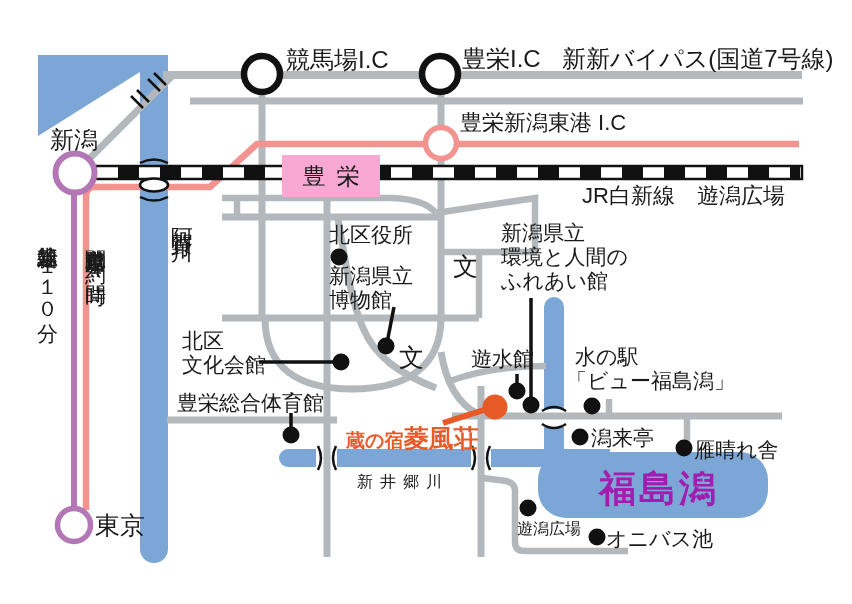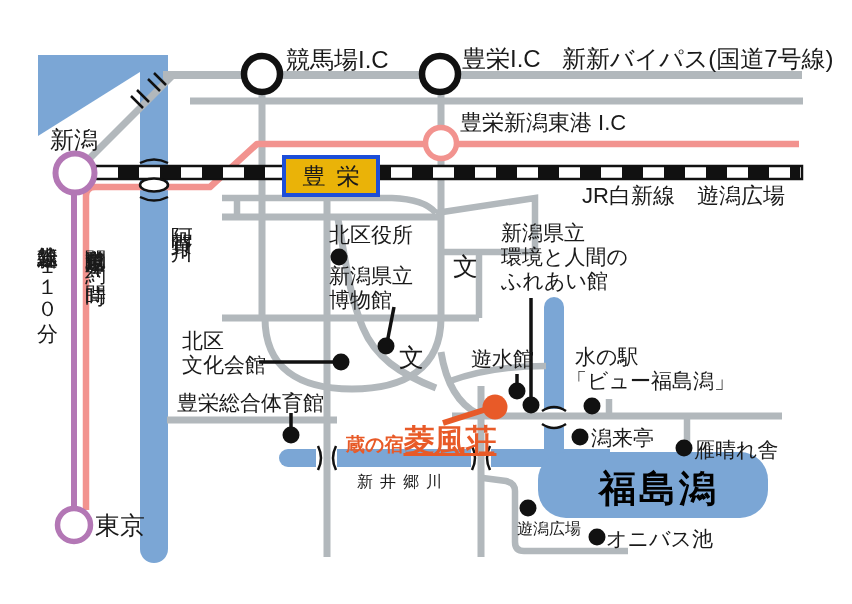--- a/index.html
+++ b/index.html
@@ -4,25 +4,25 @@
 <style>
   html,body{margin:0;padding:0;background:#fff;}
   .map{position:relative;width:852px;height:604px;background:#ffffff;overflow:hidden;
        font-family:"Liberation Sans","DejaVu Sans",sans-serif;color:#1a1a1a;}
   .map svg{position:absolute;left:0;top:0;z-index:1;}
   .lbl{position:absolute;z-index:3;white-space:nowrap;line-height:1.12;}
   .v{writing-mode:vertical-rl;text-orientation:upright;}
   .fs20{font-size:16px;} .fs21{font-size:21px;} .fs22{font-size:22px;}
   .fs24{font-size:24px;} .fs25{font-size:25px;}
   .sta-box{position:absolute;z-index:4;left:282px;top:155px;width:90px;height:34px;
-           background:#eab308;border:4px solid #1d4ed8;display:flex;align-items:center;
+           background:#f9a8d4;border:4px solid #f9a8d4;display:flex;align-items:center;
            justify-content:center;font-size:23px;letter-spacing:11px;text-indent:11px;}
   .dest{font-weight:bold;color:#e85a28;}
-  .dest .pfx{font-size:19px;} .dest .main{font-size:31px;text-decoration:underline;}
-  .lake-name{font-size:37px;font-weight:bold;color:#000000;letter-spacing:3px;}
+  .dest .pfx{font-size:19px;} .dest .main{font-size:25px;}
+  .lake-name{font-size:37px;font-weight:bold;color:#a21caf;letter-spacing:3px;}
   .jr-gap{margin-left:22px;}
   .v .time-gap{margin-top:14px;display:inline;}
   .ml2{line-height:1.15;}
 </style>
 </head>
 <body>
 
 <div class="map">
 
   <svg width="852" height="604" viewBox="0 0 852 604">

